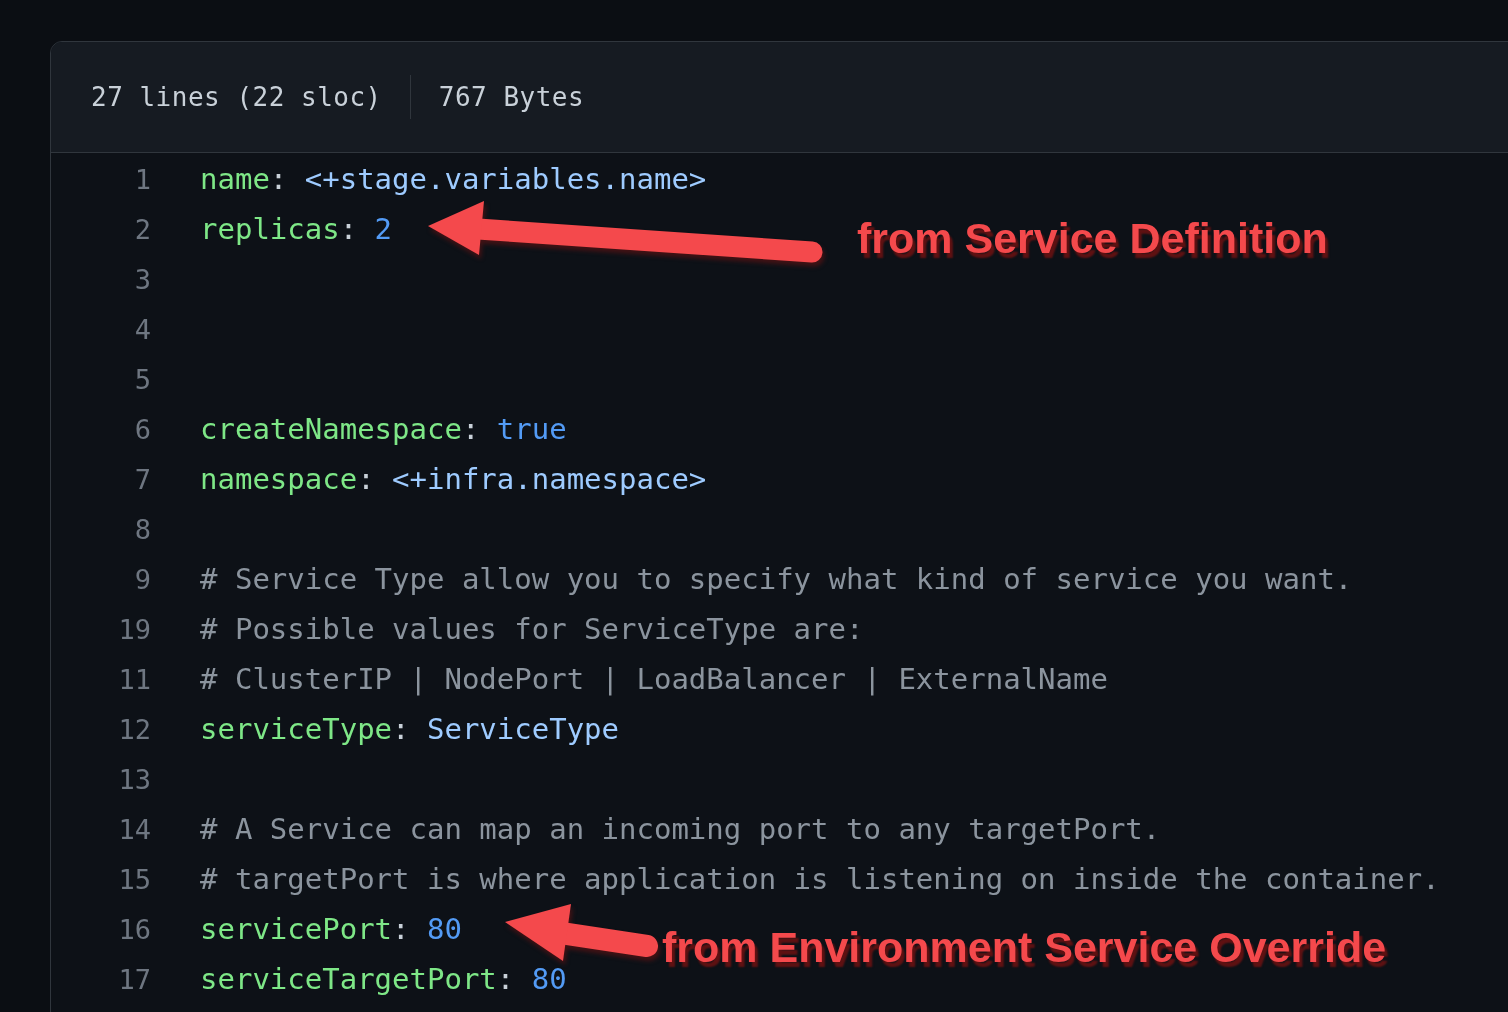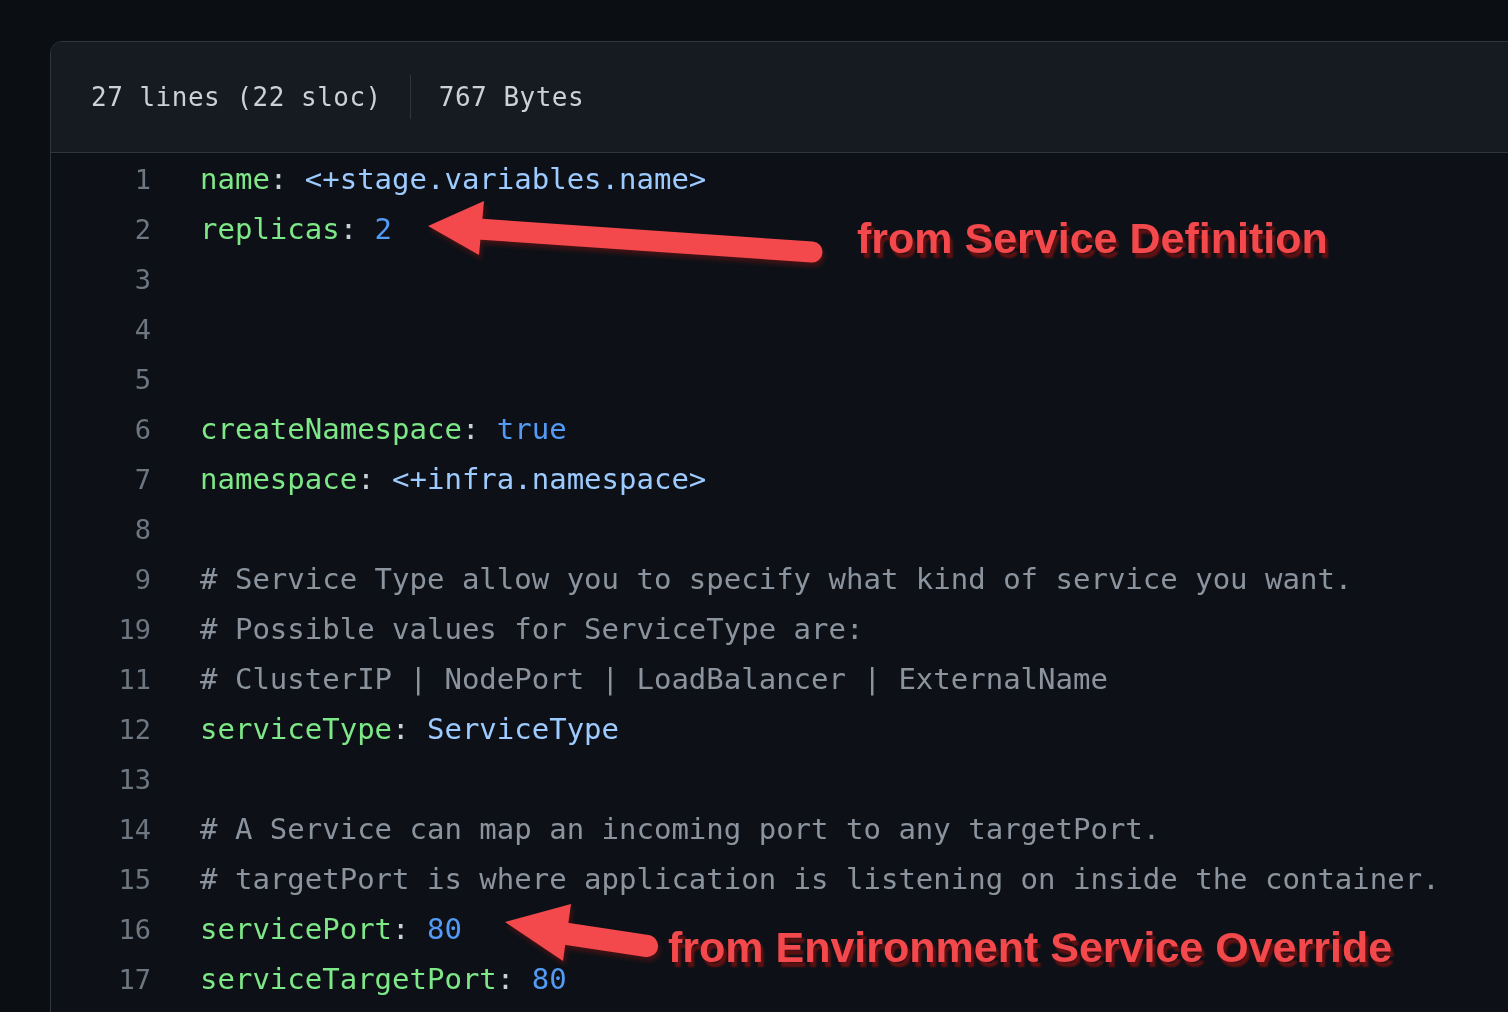--- a/index.html
+++ b/index.html
@@ -76,21 +76,21 @@
     position:absolute;
     font-family:Liberation Sans, sans-serif;
     font-weight:bold;
     font-size:43px;
     color:var(--annRed);
     text-shadow:3px 5px 2px var(--annShadow);
     white-space:nowrap;
     z-index:5;
   }
   .ann-service-def{left:857px;top:214px;}
-  .ann-env-override{left:662px;top:923px;margin-left:6px;}
+  .ann-env-override{left:662px;top:923px;}
   .arrow{
     position:absolute;
     z-index:4;
     filter:drop-shadow(2px 4px 2px rgba(110,18,18,0.55));
   }
   .arrow polygon{fill:var(--annRed);}
   .arrow path{stroke:var(--annRed);fill:none;stroke-linecap:round;}
   .arrow-1{left:420px;top:193px;}
   .arrow-2{left:495px;top:893px;}
 </style>

